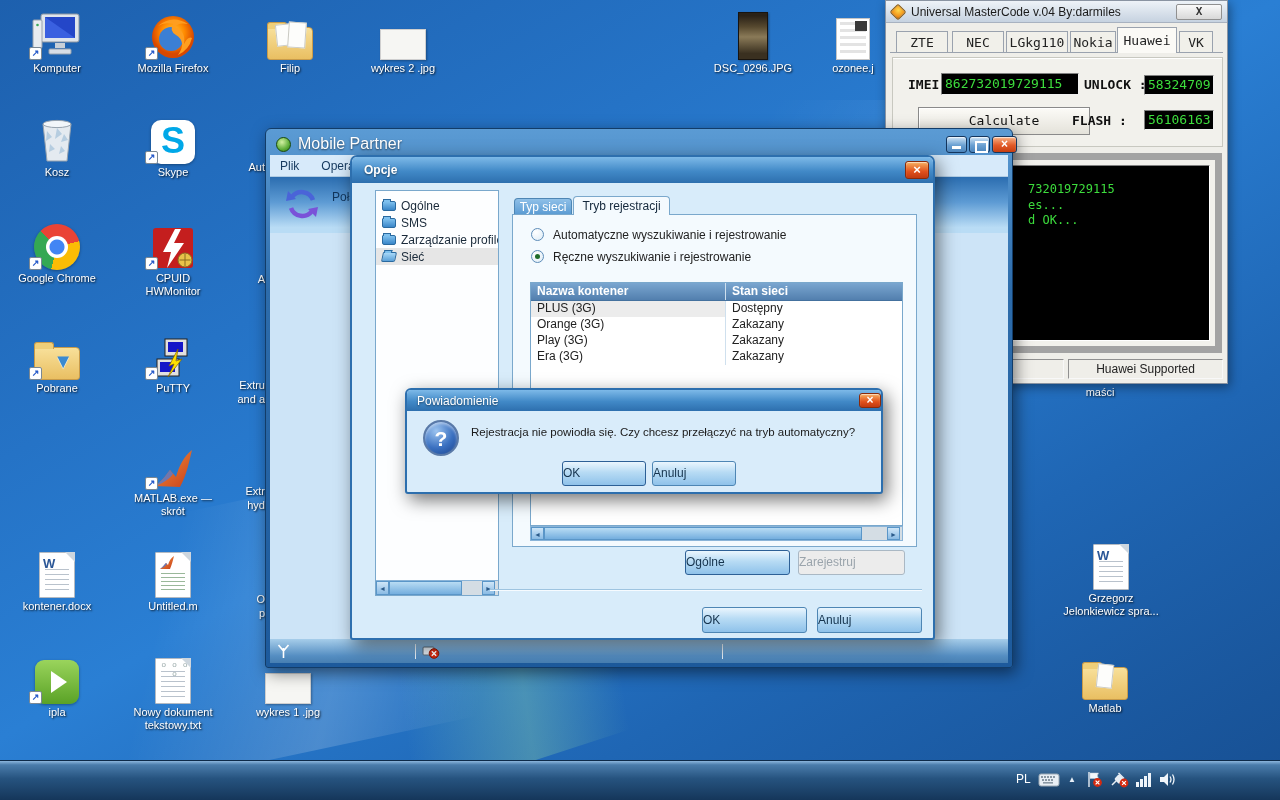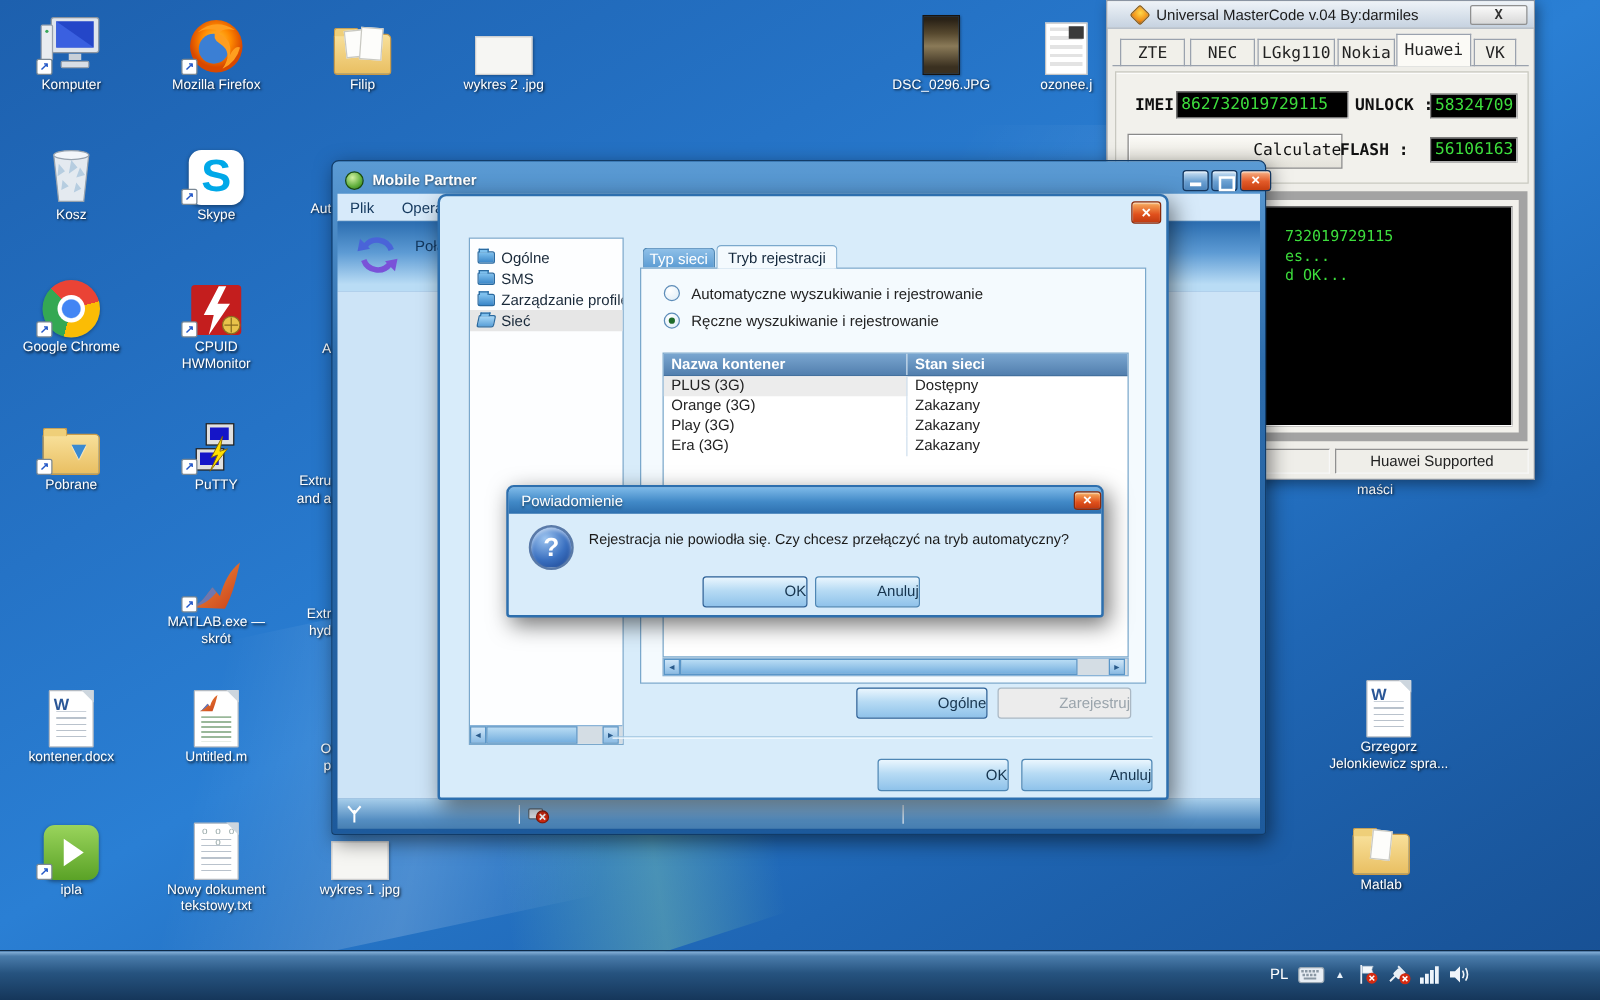--- a/index.html
+++ b/index.html
@@ -30,47 +30,47 @@
 .webthumb::after{content:"";position:absolute;inset:3px;background:repeating-linear-gradient(180deg,#e3e3e3 0 3px,#fff 3px 7px)}
 .webthumb::before{content:"";position:absolute;top:2px;right:2px;width:12px;height:10px;background:#3a3a3a;z-index:1}
 .i-chrome{width:46px;height:46px;border-radius:50%;background:conic-gradient(from -45deg,#ea4335 0 120deg,#fbbc05 0 240deg,#34a853 0 360deg);position:relative;box-shadow:0 1px 3px rgba(0,0,0,.35)}
 .i-chrome::after{content:"";position:absolute;inset:12px;border-radius:50%;background:radial-gradient(circle,#4285f4 0 7px,#fff 8px)}
 .i-skype{width:44px;height:44px;background:#fff;border-radius:10px;color:#00a8e8;font-weight:bold;font-size:36px;line-height:42px;text-align:center;box-shadow:0 1px 3px rgba(0,0,0,.35)}
 .i-ipla{width:44px;height:44px;border-radius:9px;background:linear-gradient(#9ad45c,#5aa226);position:relative;box-shadow:0 1px 3px rgba(0,0,0,.35)}
 .i-ipla::after{content:"";position:absolute;left:16px;top:11px;border-left:16px solid #fff;border-top:11px solid transparent;border-bottom:11px solid transparent}
 .plabel{position:absolute;z-index:1;color:#fff;font-size:11px;line-height:14px;text-align:right;text-shadow:1px 1px 2px rgba(0,0,0,.85)}
 
 .xbtn{position:absolute;background:linear-gradient(#f8b060,#e0501c 60%,#c03a10);border:1px solid #8a2a0a;border-radius:3px;color:#fff;font-weight:bold;text-align:center;box-shadow:inset 0 1px 1px rgba(255,255,255,.6)}
-.btn{position:absolute;background:linear-gradient(#eaf6fe,#b7dbf4 45%,#8fc2ea);border:1px solid #4e86b4;border-radius:3px;color:#16344e;font-size:12px;text-align:right;cursor:default}
+.btn{position:absolute;background:linear-gradient(#eaf6fe,#b7dbf4 45%,#8fc2ea);border:1px solid #4e86b4;border-radius:3px;color:#16344e;font-size:12px;text-align:left;cursor:default}
 .btn.dis{background:#ececec;border-color:#aab8c4;color:#9aa4ac}
 .hscroll{position:absolute;display:flex;border:1px solid #8ab4d8;background:#d4dde4;height:15px}
 .harrow{width:13px;background:linear-gradient(#cfe6f8,#8abbe4);border:1px solid #5a96c8;color:#2a5a8a;font-size:7px;line-height:13px;text-align:center}
 .hthumb{background:linear-gradient(#b8dcf4,#74aede);border:1px solid #5a96c8}
 
 #mc{position:absolute;left:885px;top:0;width:343px;height:384px;z-index:5;background:#efeee9;border:1px solid #8a94a2;box-shadow:2px 3px 10px rgba(0,0,0,.4);font-family:"DejaVu Sans Mono",monospace}
-#mc .tbar{position:absolute;left:0;top:0;right:0;height:22px;background:linear-gradient(#eef3f8,#c6d2e0);border-bottom:1px solid #a8b2c0;display:flex;align-items:center;padding-left:20px}
+#mc .tbar{position:absolute;left:0;top:0;right:0;height:22px;background:linear-gradient(#eef3f8,#c6d2e0);border-bottom:1px solid #a8b2c0;display:flex;align-items:center;padding-left:6px}
 #mc .tico{width:12px;height:12px;background:radial-gradient(circle at 40% 35%,#ffd84a,#f09018 70%,#b05808);transform:rotate(45deg);border-radius:2px;margin-right:7px;border:1px solid #8a5a10}
 #mc .ttl{font-family:"Liberation Sans",sans-serif;font-size:12px;color:#1a1a1a}
 #mc .mcx{left:290px;top:3px;width:46px;height:16px;background:linear-gradient(#fafafa,#d8d8d8);border:1px solid #909090;border-radius:2px;color:#333;font-size:11px;line-height:14px;font-weight:bold;position:absolute;text-align:center}
 .mctab{position:absolute;height:22px;top:30px;background:#f1f0ea;border:1px solid #9aa2ae;border-bottom:none;font-size:13px;text-align:center;line-height:21px;color:#222}
 .mctab.act{top:26px;height:26px;background:#fbfaf6;z-index:2;line-height:25px}
 #mc .tabline{position:absolute;left:4px;right:4px;top:51px;height:1px;background:#9aa2ae}
 #mc .grp{position:absolute;left:6px;top:56px;width:331px;height:90px;border:1px solid #c8c8c0;background:#f2f1ec;box-shadow:inset 0 1px 0 #fff}
 .mclabel{position:absolute;font-size:13px;font-weight:bold;color:#111}
 .mcfield{position:absolute;background:#000;border:1px solid;border-color:#808080 #f0f0f0 #f0f0f0 #808080;color:#3ddd3d;font-size:13px;line-height:18px;padding-left:3px;letter-spacing:0}
-#mc .calc{position:absolute;left:16px;top:106px;width:172px;height:28px;background:linear-gradient(#fcfbf7,#e4e2da);border:1px solid #8a8a8a;box-shadow:inset 1px 1px 0 #fff;font-size:13px;text-align:right;line-height:26px;color:#111}
+#mc .calc{position:absolute;left:32px;top:106px;width:172px;height:28px;background:linear-gradient(#fcfbf7,#e4e2da);border:1px solid #8a8a8a;box-shadow:inset 1px 1px 0 #fff;font-size:13px;text-align:center;line-height:26px;color:#111}
 #mc .confrm{position:absolute;left:7px;top:152px;width:329px;height:200px;background:#f2f1ec;border:7px solid #a3a3a3}
 #mc .console{position:absolute;left:5px;top:5px;right:5px;bottom:5px;background:#000;border:1px solid;border-color:#808080 #fff #fff #808080}
 #mc .cline{position:absolute;left:122px;color:#3ddd3d;font-size:12px;white-space:pre}
 #mc .scell{position:absolute;top:358px;height:20px;border:1px solid;border-color:#909090 #f8f8f8 #f8f8f8 #909090;background:#efeee9;font-family:"Liberation Sans",sans-serif;font-size:12px;color:#222;text-align:center;line-height:18px}
 
 #mp{position:absolute;left:265px;top:128px;width:748px;height:540px;z-index:10;border-radius:6px 6px 3px 3px;background:linear-gradient(#5b9bd4,#2d6cab 30%,#1d5a9c);border:1px solid #123c68;box-shadow:3px 5px 16px rgba(0,0,0,.5);padding:4px}
 #mp .tbar{height:22px;display:flex;align-items:center;padding-left:6px;position:relative}
 #mp .gico{width:15px;height:15px;border-radius:50%;background:radial-gradient(circle at 38% 32%,#d2f0a2,#5fae3a 60%,#2d7212);border:1px solid #1a4a0a;margin-right:7px}
-#mp .ttl{color:#fff;font-size:12px;font-weight:bold;text-shadow:0 1px 2px rgba(0,0,0,.6)}
+#mp .ttl{color:#fff;font-size:16px;font-weight:normal;text-shadow:0 1px 2px rgba(0,0,0,.6)}
 .wbtn{position:absolute;top:3px;height:17px;border:1px solid #14365e;border-radius:3px;background:linear-gradient(#cfe4f6,#6aa0d2 55%,#4a84bc);box-shadow:inset 0 1px 1px rgba(255,255,255,.7)}
 .wbtn.bmin::after{content:"";position:absolute;left:5px;bottom:3px;width:9px;height:3px;background:#fff}
 .wbtn.bmax::after{content:"";position:absolute;left:5px;top:4px;width:9px;height:8px;border:2px solid #fff}
 .wbtn.bcls{background:linear-gradient(#f8b488,#e25a28 55%,#c63e10);color:#fff;font-weight:bold;font-size:12px;line-height:15px;text-align:center}
 #mp .menubar{height:22px;background:#d7eafa;border-bottom:1px solid #b0cce4;display:flex;align-items:center;gap:22px;padding-left:10px;font-size:12px;color:#15395e}
 #mp .toolbar{height:56px;background:linear-gradient(#2b6db0,#5d9bd4 45%,#b9dcf5 90%);position:relative}
 #mp .body{position:absolute;left:4px;right:4px;top:104px;bottom:28px;background:#cde4f7}
 #mp .sbar{position:absolute;left:4px;right:4px;bottom:4px;height:24px;background:linear-gradient(#a6cdea,#558ec2 70%,#477fb2);display:flex;align-items:center}
 #mp .sep{width:1px;height:15px;background:rgba(255,255,255,.85);position:absolute}
 
@@ -418,20 +418,23 @@
       <svg width="18" height="15" style="position:absolute;left:152px;top:5px">
           <rect x="1" y="3" width="11" height="8" rx="1" fill="#dfe7ee" stroke="#5a6a78"></rect>
           <circle cx="12" cy="9.5" r="4.8" fill="#d42a10" stroke="#8a1a08"></circle>
           <path d="M9.8 7.3 l4.4 4.4 M14.2 7.3 l-4.4 4.4" stroke="#fff" stroke-width="1.4"></path>
         </svg>
       <span class="sep" style="left:452px"></span>
     </div>
   </div>
 
   <div id="op">
+    <div class="tbar">
+        <span>Opcje</span>
+      </div>
     <div class="xbtn" style="left:553px;top:4px;width:24px;height:18px;font-size:13px;line-height:16px">×</div>
 
     <div class="tree">
       <div style="height:6px"></div>
       <div class="titem">
           <span class="tfold"></span>
           <span>Ogólne</span>
         </div>
       <div class="titem">
           <span class="tfold"></span>

